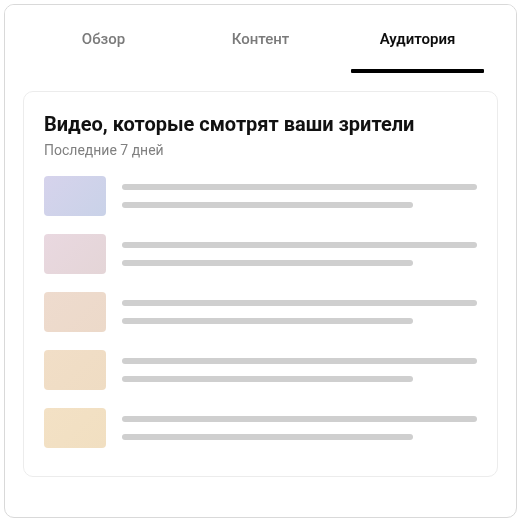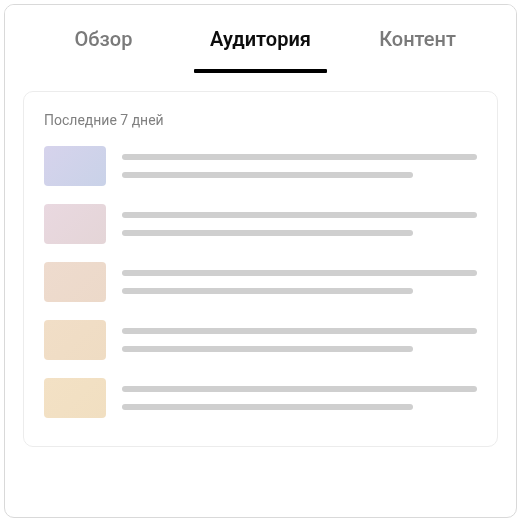--- a/index.html
+++ b/index.html
@@ -23,21 +23,21 @@
     height: 68px;
     align-items: stretch;
     justify-content: space-around;
     padding: 0 20px;
     background: #fff;
   }
   .tab {
     display: flex;
     align-items: center;
     justify-content: center;
-    font-size: 20px;
+    font-size: 15px;
     font-weight: 500;
     color: #7a7a7a;
     flex: 1;
     text-align: left;
     position: relative;
     cursor: pointer;
     user-select: none;
   }
   .tab.active {
     color: #0d0d0d;
@@ -103,25 +103,26 @@
   .t3 { background: linear-gradient(135deg, #f1dec7 0%, #efdcc3 100%); }
   .t4 { background: linear-gradient(135deg, #f3e1c5 0%, #f1dfc1 100%); }
 </style>
 </head>
 <body>
 
 <div class="frame">
 
   <div class="tabs">
     <div class="tab">Обзор</div>
+    <div class="tab">Контент</div>
     <div class="tab active">Аудитория</div>
-    <div class="tab">Контент</div>
   </div>
 
   <div class="card">
+    <div class="card-title">Видео, которые смотрят ваши зрители</div>
     <div class="card-subtitle">Последние 7 дней</div>
 
     <div class="row">
       <div class="thumb t0"></div>
       <div class="lines">
         <div class="line long"></div>
         <div class="line short"></div>
       </div>
     </div>
 

